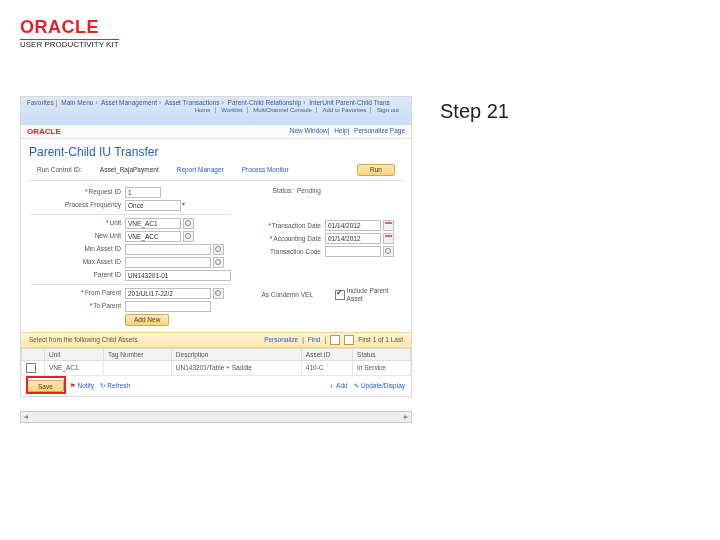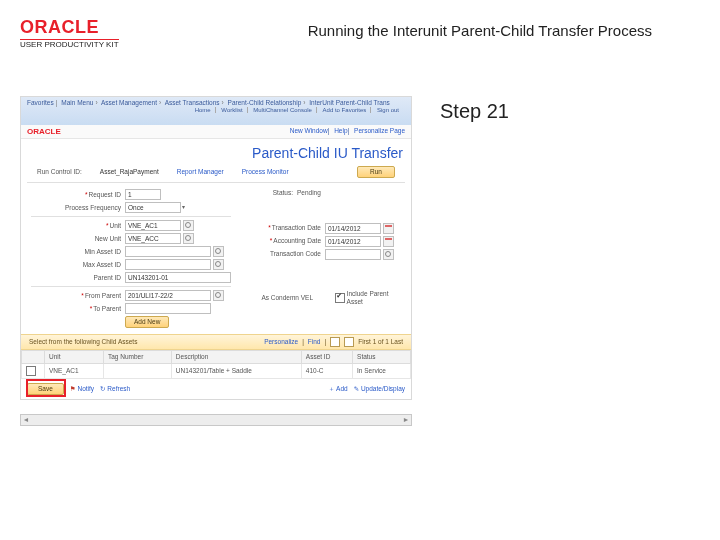--- a/index.html
+++ b/index.html
@@ -86,23 +86,22 @@
     align-items: center;
     background: #fafafa;
     border-bottom: 1px solid #e6e6e6;
     padding: 2px 6px;
   }
   .oracle-mini .brand { color:#e8202a; font-weight:bold; font-size:8px;}
   .oracle-mini .right { color:#3a5a9a; }
   .oracle-mini .right span { margin-left: 3px; }
   .panel-title {
     color: #2a5ac8;
-    font-size: 14px;
+    font-size: 12px;
     padding: 6px 8px 2px 8px;
-    text-align: right;
   }
   .subrow {
     display: flex;
     gap: 18px;
     padding: 2px 16px 4px 16px;
     align-items: center;
   }
   .lbl { color:#555; }
   .val { color:#333; }
   .runbtn {
@@ -249,21 +248,20 @@
 </head>
 <body>
 
 <div class="page">
 
   <div class="header">
     <div class="logo-block">
       <div class="logo-oracle">ORACLE</div>
       <div class="logo-sub">USER PRODUCTIVITY KIT</div>
     </div>
-    <div class="page-title">Running the Interunit Parent-Child Transfer Process</div>
   </div>
 
   <div class="content">
 
     <div class="screenshot">
       <div class="shot-wrap" style="position:relative;">
 
         <div class="topbar">
           <div class="topbar-row1">
             <span>Favorites</span><span class="topbar-sep">|</span>

